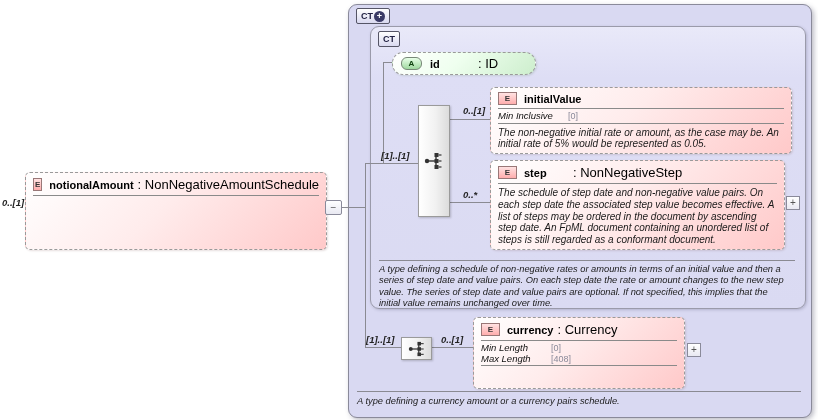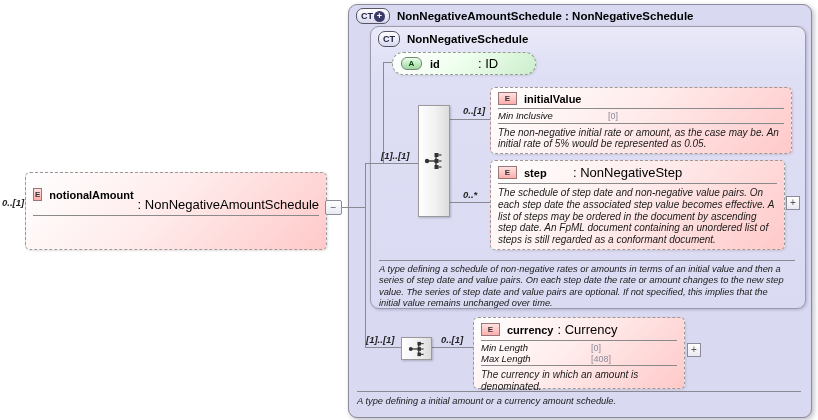--- a/index.html
+++ b/index.html
@@ -6,38 +6,38 @@
   #stage{position:relative;width:818px;height:420px;background:#ffffff;overflow:hidden;
          font-family:"Liberation Sans", sans-serif;}
 
   
   .bigbox{position:absolute;background:#d9d9f2;border:1px solid #8a8a9a;border-radius:9px;
           box-shadow:2px 2px 5px rgba(60,60,90,.35);}
   .innerbox{position:absolute;background:linear-gradient(180deg,#e9e9f9 0%,#dedef5 18%,#dadaf2 100%);
             border:1px solid #9a9aaa;border-radius:9px;box-shadow:1px 1px 3px rgba(60,60,90,.25);}
   .ctheader{position:absolute;display:flex;align-items:center;gap:7px;}
   .cticon{display:inline-flex;align-items:center;justify-content:center;height:14px;padding:0 4px;
-          background:linear-gradient(180deg,#ffffff,#d9d9f0);border:1px solid #555566;border-radius:7px;
+          background:linear-gradient(180deg,#ffffff,#d9d9f0);border:1px solid #555566;border-radius:2px;
           font-size:9px;font-weight:bold;color:#222244;}
   .ctplus{display:inline-flex;align-items:center;justify-content:center;width:11px;height:11px;margin-left:1px;
           background:#3a3a66;border-radius:50%;color:#ffffff;font-size:9px;font-weight:bold;line-height:11px;}
   .cttitle{font-size:11.5px;font-weight:bold;color:#000;white-space:nowrap;}
 
   
   .ebox{position:absolute;background:linear-gradient(135deg,#ffffff 0%,#ffecec 45%,#ffc9c9 100%);
         border:1px dashed #9a9a9a;border-radius:5px;box-shadow:1px 1px 2px rgba(120,80,80,.18);}
   .ehead{display:flex;align-items:center;gap:7px;padding:4px 7px 3px 7px;}
   .eicon{display:inline-flex;align-items:center;justify-content:center;width:17px;height:11px;
          background:linear-gradient(180deg,#ffe2e2,#ffadad);border:1px solid #997777;
          font-size:8px;font-weight:bold;color:#333;}
   .ename{font-size:11px;font-weight:bold;color:#000;white-space:nowrap;}
   .etype{font-size:13px;font-weight:normal;color:#000;white-space:nowrap;}
   .sep{border-top:1px solid #8a8a8a;margin:0 7px;}
   .facets{padding:2px 7px 1px 7px;}
-  .facetrow{display:flex;font-size:9.5px;line-height:1.12;gap:40px;}
+  .facetrow{display:flex;font-size:9.5px;line-height:1.12;}
   .facetlabel{font-style:italic;color:#111;width:70px;}
   .facetval{color:#8a8a9a;font-size:9px;}
   .eannot{padding:3px 7px 19px 7px;font-size:10px;font-style:italic;color:#1a1a1a;line-height:1.18;}
 
   
   .abox{position:absolute;background:linear-gradient(135deg,#ffffff 0%,#efffef 45%,#cdeecd 100%);
         border:1px dashed #9a9a9a;border-radius:11px;display:flex;align-items:center;gap:8px;
         padding:0 8px;box-shadow:1px 1px 2px rgba(80,120,80,.18);}
   .aicon{display:inline-flex;align-items:center;justify-content:center;width:19px;height:11px;
          background:linear-gradient(180deg,#e8ffe8,#9fd89f);border:1px solid #778877;border-radius:6px;
@@ -61,31 +61,29 @@
 <body>
 
 <div id="stage">
 
   <div class="bigbox" style="left:348px;top:4px;width:462px;height:412px;"></div>
   <div class="ctheader" style="left:356px;top:8px;">
     <span class="cticon">
       <span>CT</span>
         <span class="ctplus">+</span>
     </span>
-    <span class="cttitle">NonNegativeAmountSchedule : NonNegativeSchedule</span>
   </div>
   <div class="bandsep" style="left:357px;top:391px;width:444px;"></div>
-  <div class="annotband" style="left:357px;top:396px;width:440px;">A type defining a initial amount or a currency amount schedule.</div>
+  <div class="annotband" style="left:357px;top:396px;width:440px;">A type defining a currency amount or a currency pairs schedule.</div>
 
   <div class="innerbox" style="left:370px;top:26px;width:434px;height:281px;"></div>
   <div class="ctheader" style="left:378px;top:31px;">
     <span class="cticon">
       <span>CT</span>
     </span>
-    <span class="cttitle">NonNegativeSchedule</span>
   </div>
   <div class="bandsep" style="left:379px;top:260px;width:416px;"></div>
   <div class="annotband" style="left:379px;top:264px;width:412px;">A type defining a schedule of non-negative rates or amounts in terms of an initial value and then a series of step date and value pairs. On each step date the rate or amount changes to the new step value. The series of step date and value pairs are optional. If not specified, this implies that the initial value remains unchanged over time.</div>
 
   <div class="ln" style="left:340px;top:207px;width:25px;height:1px;"></div>
   <div class="ln" style="left:365px;top:163px;width:1px;height:185px;"></div>
   <div class="ln" style="left:365px;top:163px;width:53px;height:1px;"></div>
   <div class="ln" style="left:365px;top:347px;width:36px;height:1px;"></div>
   <div class="ln" style="left:448px;top:119px;width:42px;height:1px;"></div>
   <div class="ln" style="left:448px;top:202px;width:42px;height:1px;"></div>
@@ -97,21 +95,21 @@
   <div class="card" style="left:381px;top:150px;">[1]..[1]</div>
   <div class="card" style="left:463px;top:105px;">0..[1]</div>
   <div class="card" style="left:463px;top:189px;">0..*</div>
   <div class="card" style="left:366px;top:334px;">[1]..[1]</div>
   <div class="card" style="left:441px;top:334px;">0..[1]</div>
 
   <div class="ebox" style="left:25px;top:172px;width:300px;height:76px;">
     <div class="ehead">
       <span class="eicon">E</span>
       <span class="ename">notionalAmount</span>
-      <span class="etype" style="margin-left:-3px;margin-top:20px;">: NonNegativeAmountSchedule</span>
+      <span class="etype" style="margin-left:-3px;">: NonNegativeAmountSchedule</span>
     </div>
     <div class="sep"></div>
   </div>
   <div class="toggle" style="left:325px;top:200px;width:15px;height:13px;border-radius:2px;">−</div>
 
   <div class="abox" style="left:392px;top:52px;width:126px;height:21px;">
     <span class="aicon">A</span>
     <span class="ename" style="width:40px;">id</span>
     <span class="etype">: ID</span>
   </div>
@@ -181,17 +179,16 @@
       <div class="facetrow">
         <span class="facetlabel">Min Length</span>
         <span class="facetval">[0]</span>
       </div>
       <div class="facetrow">
         <span class="facetlabel">Max Length</span>
         <span class="facetval">[408]</span>
       </div>
     </div>
     <div class="sep"></div>
-    <div class="eannot">The currency in which an amount is denominated.</div>
   </div>
   <div class="toggle" style="left:687px;top:343px;width:12px;height:12px;">+</div>
 
 </div>
 
 </body></html>

